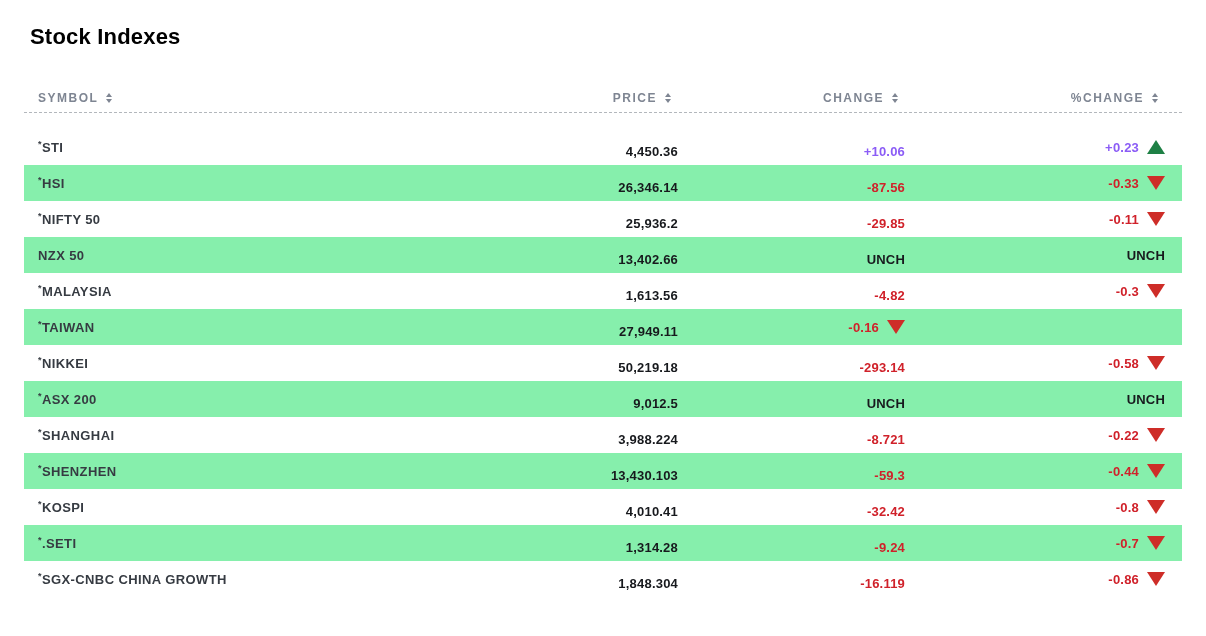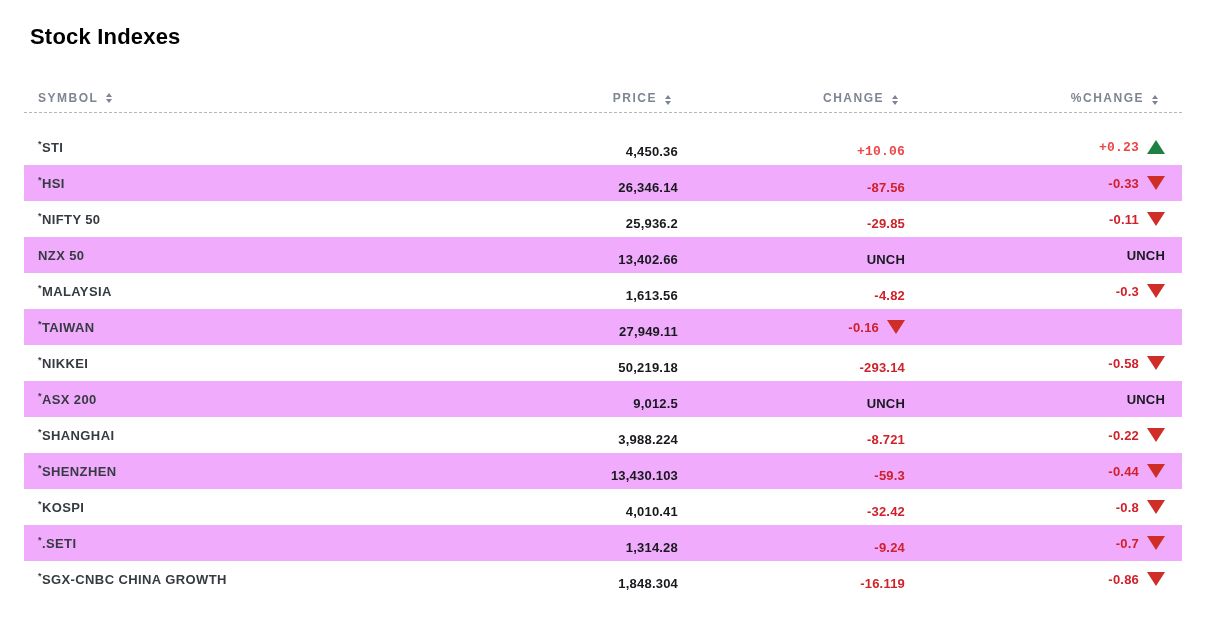--- a/index.html
+++ b/index.html
@@ -34,21 +34,21 @@
   }
   .th {
     display: flex;
     align-items: center;
     font-size: 12px;
     font-weight: 700;
     letter-spacing: 1.5px;
     color: #7e8592;
     cursor: pointer;
   }
-  .th.right { justify-content: flex-end; padding-right: 7px; align-items: flex-end; }
+  .th.right { justify-content: flex-end; padding-right: 7px; }
   .sort-icon {
     display: inline-flex;
     flex-direction: column;
     align-items: center;
     margin-left: 8px;
   }
   .sort-icon .tri-up {
     width: 0; height: 0;
     border-left: 3.5px solid transparent;
     border-right: 3.5px solid transparent;
@@ -61,39 +61,39 @@
     border-right: 3.5px solid transparent;
     border-top: 4.5px solid #7e8592;
   }
   .tbody { margin-top: 16px; }
   .row {
     height: 36px;
     align-items: center;
     background: #ffffff;
     cursor: pointer;
   }
-  .row.alt { background: #f0abfc; }
+  .row.alt { background: #86efac; }
   .cell {
     font-size: 13px;
     font-weight: 700;
     letter-spacing: 0.2px;
     color: #17191d;
   }
   .symbol-cell { color: #363b42; letter-spacing: 0.4px; }
   .symbol-cell .ast {
     font-size: 9px;
     vertical-align: 5px;
   }
   .price-cell, .change-cell { text-align: right; margin-top: 9px; }
   .pct-cell {
     display: flex;
     justify-content: flex-end;
     align-items: center;
   }
-  .pos { color: #ef4444; font-family: Liberation Mono, monospace; }
+  .pos { color: #8b5cf6; }
   .neg { color: #d0212a; }
   .neutral { color: #17191d; }
   .arrow-slot {
     width: 26px;
     display: flex;
     justify-content: flex-end;
     align-items: center;
   }
   .arrow { width: 0; height: 0; display: block; }
   .arrow.up {

